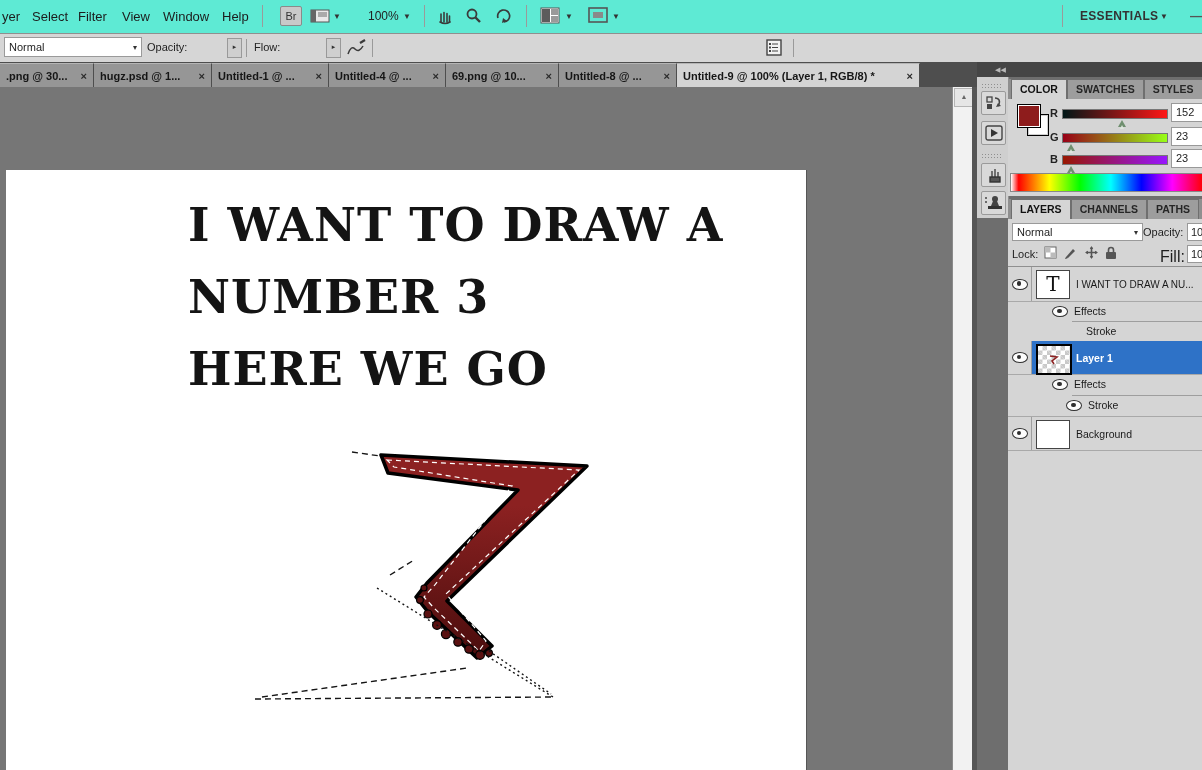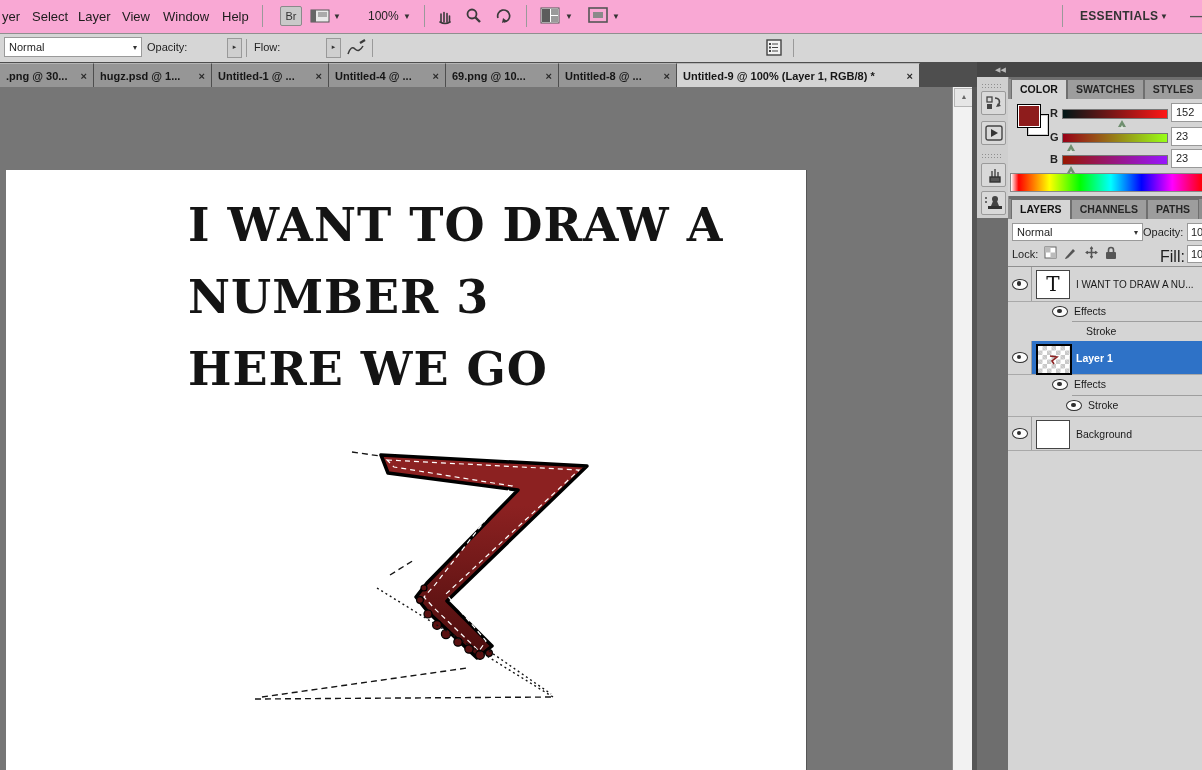--- a/index.html
+++ b/index.html
@@ -3,21 +3,21 @@
 <meta charset="utf-8">
 <style>
   html,body{margin:0;padding:0;background:#767676;}
   .app{position:relative;width:1202px;height:770px;overflow:hidden;
        font-family:"Liberation Sans",sans-serif;font-size:12px;color:#1e1e1e;
        -webkit-font-smoothing:antialiased;}
   .abs{position:absolute;}
   .vsep{position:absolute;top:5px;width:1px;height:22px;background:#9a9a9a;}
 
   
-  .menubar{position:absolute;left:0;top:0;width:1202px;height:33px;background:#f9a8d4;
+  .menubar{position:absolute;left:0;top:0;width:1202px;height:33px;background:#5eead4;
            border-bottom:1px solid #8f8f8f;}
   .mi{position:absolute;top:9px;font-size:13px;color:#1c1c1c;cursor:default;}
   .br-btn{position:absolute;top:6px;width:22px;height:20px;background:#c9c9c9;
           border:1px solid #8a8a8a;border-radius:2px;font-size:11px;font-weight:normal;
           color:#333;text-align:center;line-height:18px;padding:0;}
   .dd{font-size:8px;color:#333;}
   .zoomsel{position:absolute;top:9px;font-size:12px;color:#222;}
   .workspace{position:absolute;top:9px;font-weight:bold;font-size:12px;color:#333;letter-spacing:.3px;}
   .icon{display:inline-block;vertical-align:middle;}
 
@@ -110,21 +110,21 @@
   .lockicons svg{margin-right:4px;vertical-align:middle;}
 </style>
 </head>
 <body>
 
 <div class="app">
 
   <div class="menubar">
     <span class="mi" style="left:2px">yer</span>
     <span class="mi" style="left:32px">Select</span>
-    <span class="mi" style="left:78px">Layer</span>
+    <span class="mi" style="left:78px">Filter</span>
     <span class="mi" style="left:122px">View</span>
     <span class="mi" style="left:163px">Window</span>
     <span class="mi" style="left:222px">Help</span>
     <span class="vsep" style="left:262px"></span>
     <button class="br-btn" style="left:280px">Br</button>
     <span class="abs icon" style="left:310px;top:8px">
       <svg width="20" height="16">
           <rect x="1" y="2" width="18" height="12" fill="#e9e9e9" stroke="#555"></rect>
           <rect x="1" y="2" width="5" height="12" fill="#666"></rect>
           <rect x="8" y="4" width="9" height="5" fill="#aaa"></rect>

